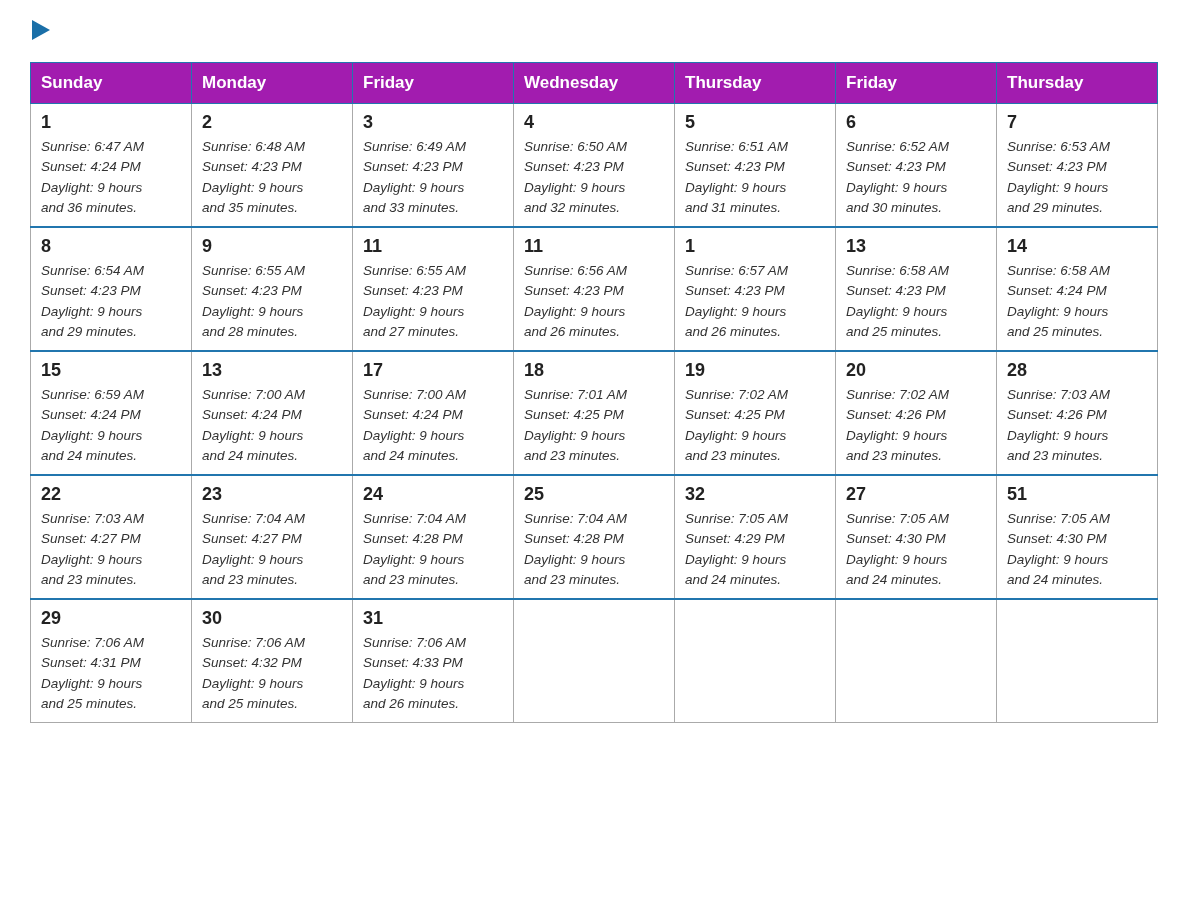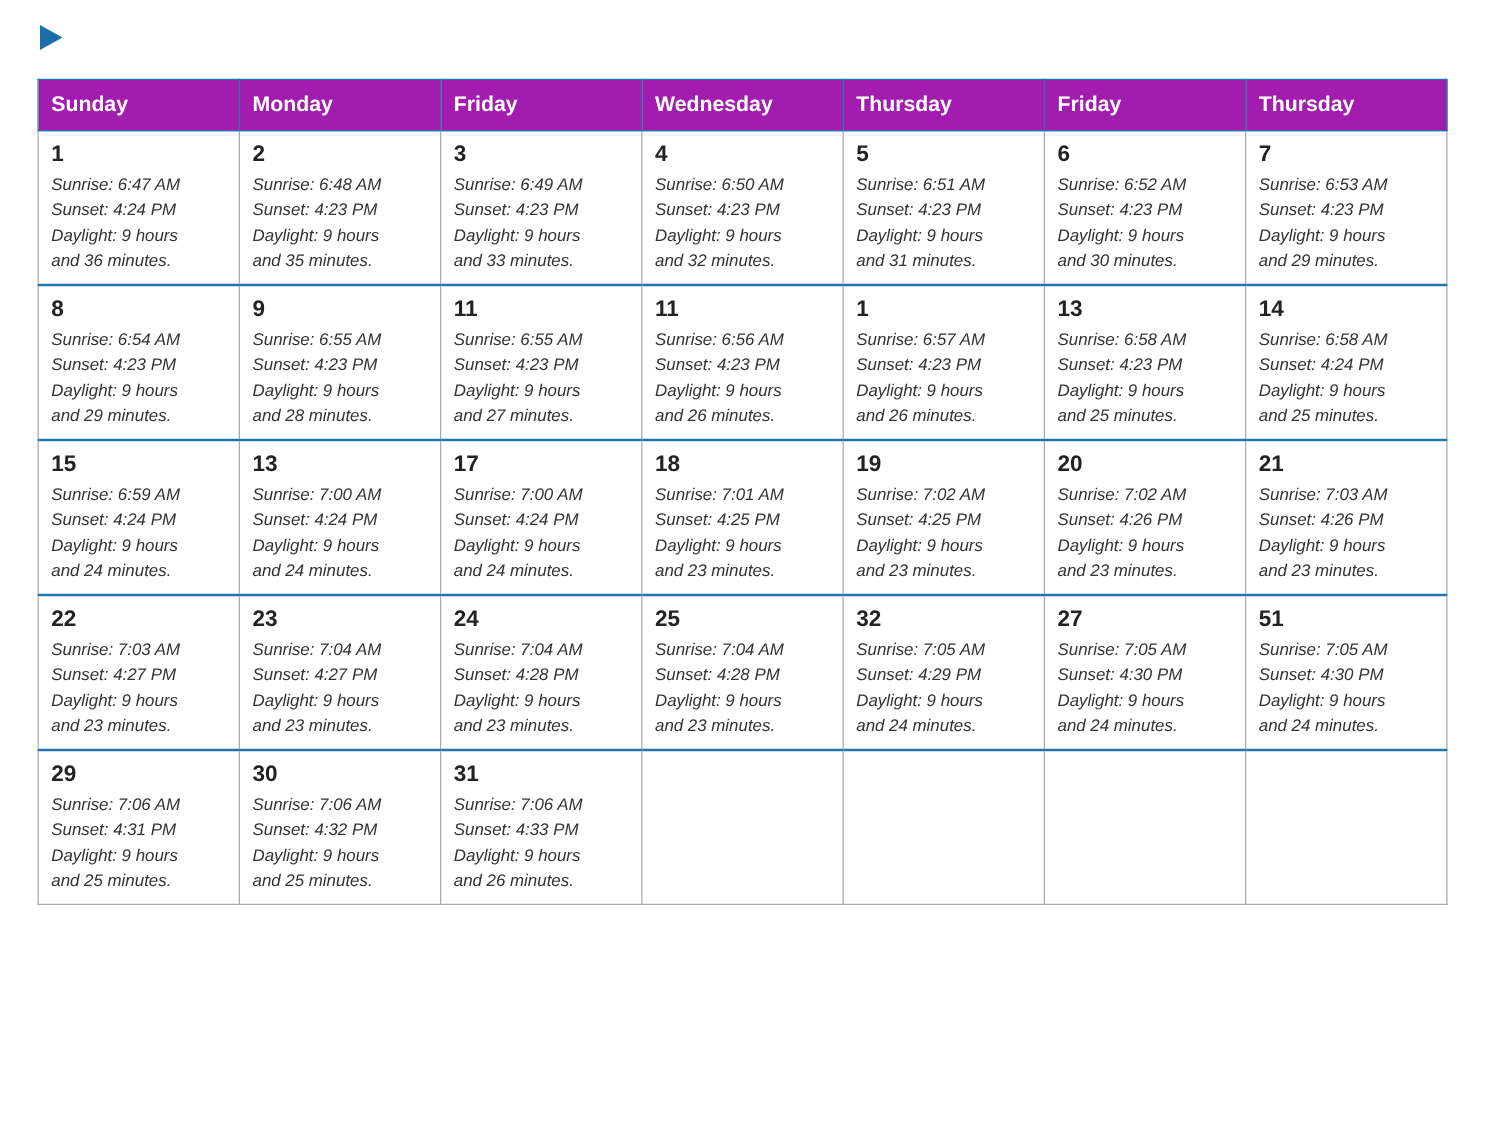--- a/index.html
+++ b/index.html
@@ -203,21 +203,21 @@
       </td>
         <td>
         <span class="day-num">19</span>
         <span class="day-info">Sunrise: 7:02 AM<br>Sunset: 4:25 PM<br>Daylight: 9 hours<br>and 23 minutes.</span>
       </td>
         <td>
         <span class="day-num">20</span>
         <span class="day-info">Sunrise: 7:02 AM<br>Sunset: 4:26 PM<br>Daylight: 9 hours<br>and 23 minutes.</span>
       </td>
         <td>
-        <span class="day-num">21</span>
+        <span class="day-num">28</span>
         <span class="day-info">Sunrise: 7:03 AM<br>Sunset: 4:26 PM<br>Daylight: 9 hours<br>and 23 minutes.</span>
       </td>
       </tr>
       <tr>
         <td>
         <span class="day-num">22</span>
         <span class="day-info">Sunrise: 7:03 AM<br>Sunset: 4:27 PM<br>Daylight: 9 hours<br>and 23 minutes.</span>
       </td>
         <td>
         <span class="day-num">23</span>

